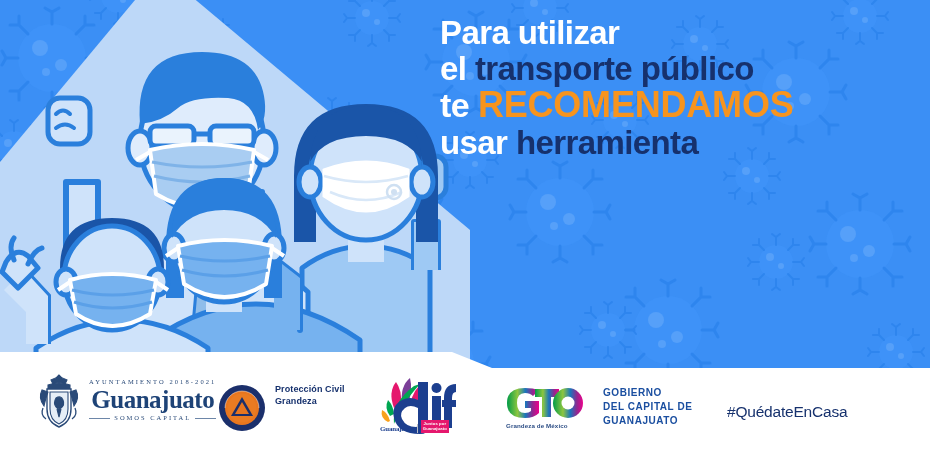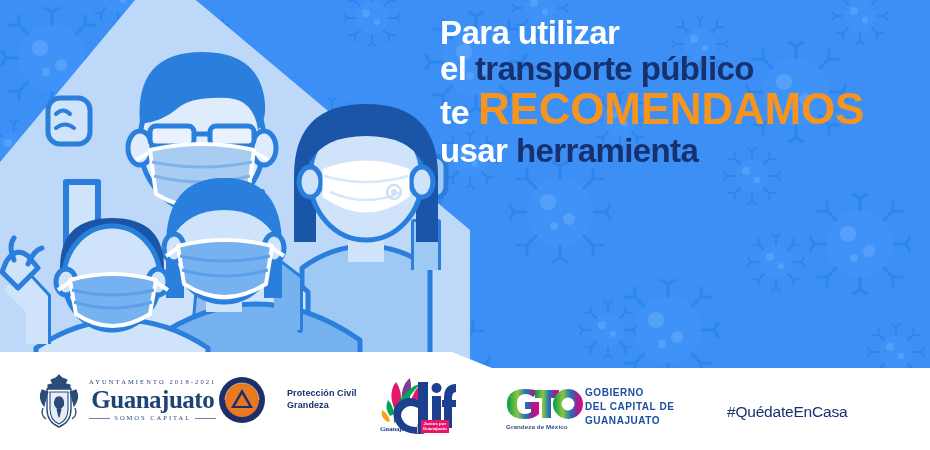--- a/index.html
+++ b/index.html
@@ -32,21 +32,21 @@
     line-height:1.02;
     white-space:nowrap;
     margin:0 0 2px 0;
   }
   .l1{font-size:33px;color:#ffffff;}
   .l2{font-size:33px;}
   .l3{font-size:34px;}
   .l4{font-size:33px;}
   .w{color:#ffffff;}
   .n{color:#16316d;}
-  .o{color:#f7941e;font-size:44px;letter-spacing:-0.2px;}
+  .o{color:#f7941e;font-size:36px;letter-spacing:-0.2px;}
 
   .copy2{
     position:absolute;left:455px;top:225px;width:462px;
     z-index:6;text-align:center;
   }
   .m1{font-size:26px;}
   .m2{font-size:27px;}
   .m3{font-size:26px;}
 
   
@@ -68,39 +68,39 @@
     font-size:25px;font-weight:bold;color:#1e4377;letter-spacing:-0.5px;line-height:1;
   }
   .somos-row{display:flex;align-items:center;gap:4px;margin-top:3px;width:100%;}
   .somos-rule{flex:1;height:1px;background:#6d86a8;}
   .somos{
     font-family:"Liberation Serif",serif;
     font-size:6.5px;color:#2a4a78;letter-spacing:2px;white-space:nowrap;
   }
 
   
-  .pc{position:absolute;left:218px;top:376px;display:flex;align-items:center;gap:21px;z-index:9;}
+  .pc{position:absolute;left:218px;top:384px;display:flex;gap:9px;z-index:9;}
   .pc-badge{width:48px;height:48px;}
   .pc-text{font-size:9px;font-weight:bold;color:#16316d;line-height:1.32;letter-spacing:0.1px;}
 
   
   .dif{position:absolute;left:380px;top:374px;width:76px;height:62px;z-index:9;}
   .dif-foot{
     position:absolute;left:380px;top:420px;width:78px;
     display:flex;align-items:flex-end;gap:3px;z-index:10;
   }
   .dif-gto{font-family:"Liberation Serif",serif;font-size:7px;font-weight:bold;color:#1c3f8f;letter-spacing:-0.2px;}
   .dif-bar{width:1px;height:9px;background:#b9bcc4;}
   .dif-tag{
     background:#e5176d;color:#fff;font-size:4.2px;font-weight:bold;
     line-height:1.25;padding:1px 2px;letter-spacing:0.1px;text-align:center;
   }
 
   
-  .gobgto{position:absolute;left:505px;top:386px;display:flex;align-items:flex-end;gap:2px;z-index:9;}
+  .gobgto{position:absolute;left:505px;top:386px;display:flex;align-items:flex-start;gap:20px;z-index:9;}
   .gto-mark{width:78px;height:42px;position:relative;}
   .gto-sub{
     position:absolute;left:1px;bottom:-1px;
     font-size:6.2px;font-weight:bold;color:#2e4f86;letter-spacing:0.1px;white-space:nowrap;
   }
   .gob-text{font-size:10px;font-weight:bold;color:#1b4fa0;line-height:1.42;letter-spacing:0.55px;}
 
   
   .hashtag{
     position:absolute;left:727px;top:403px;z-index:9;

